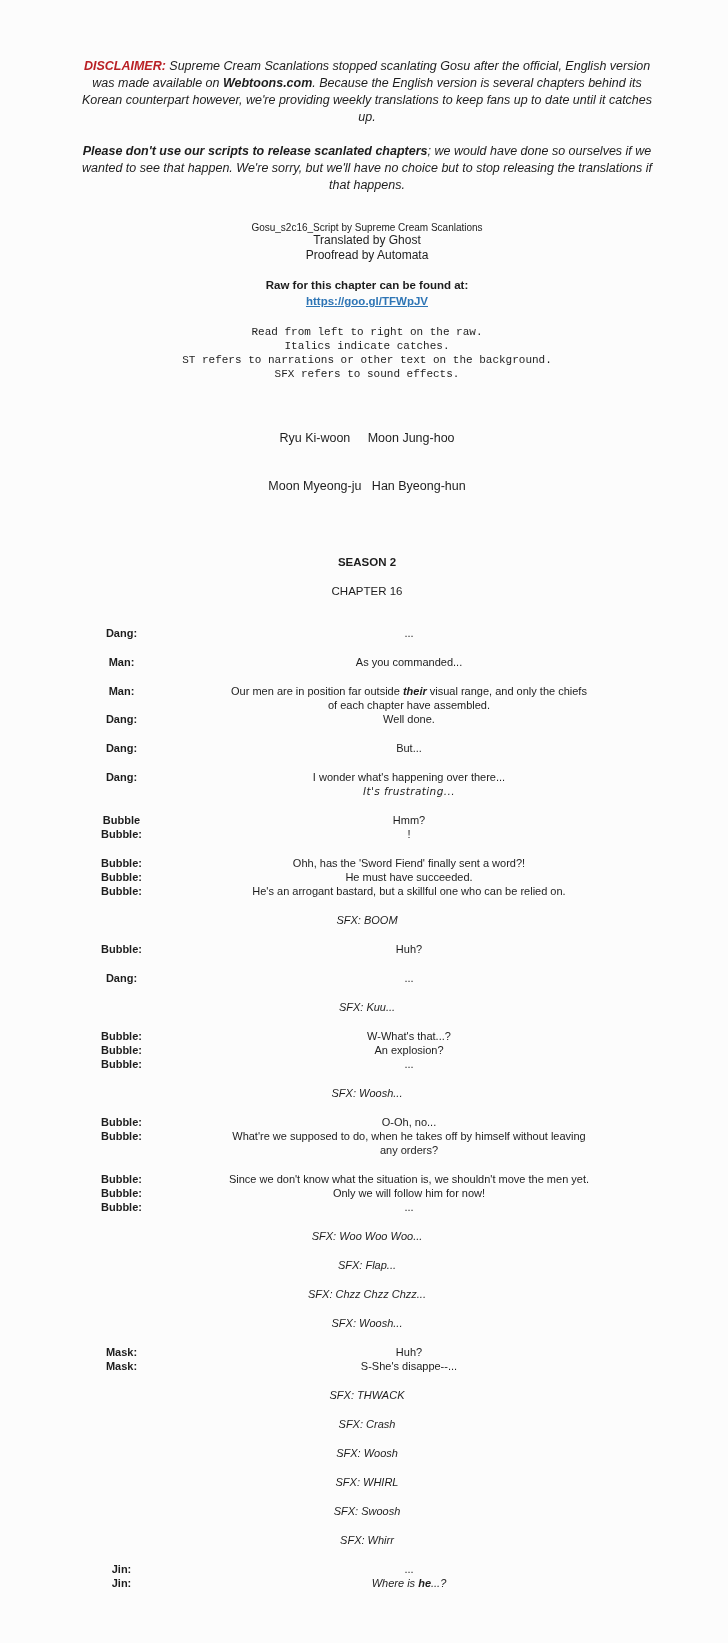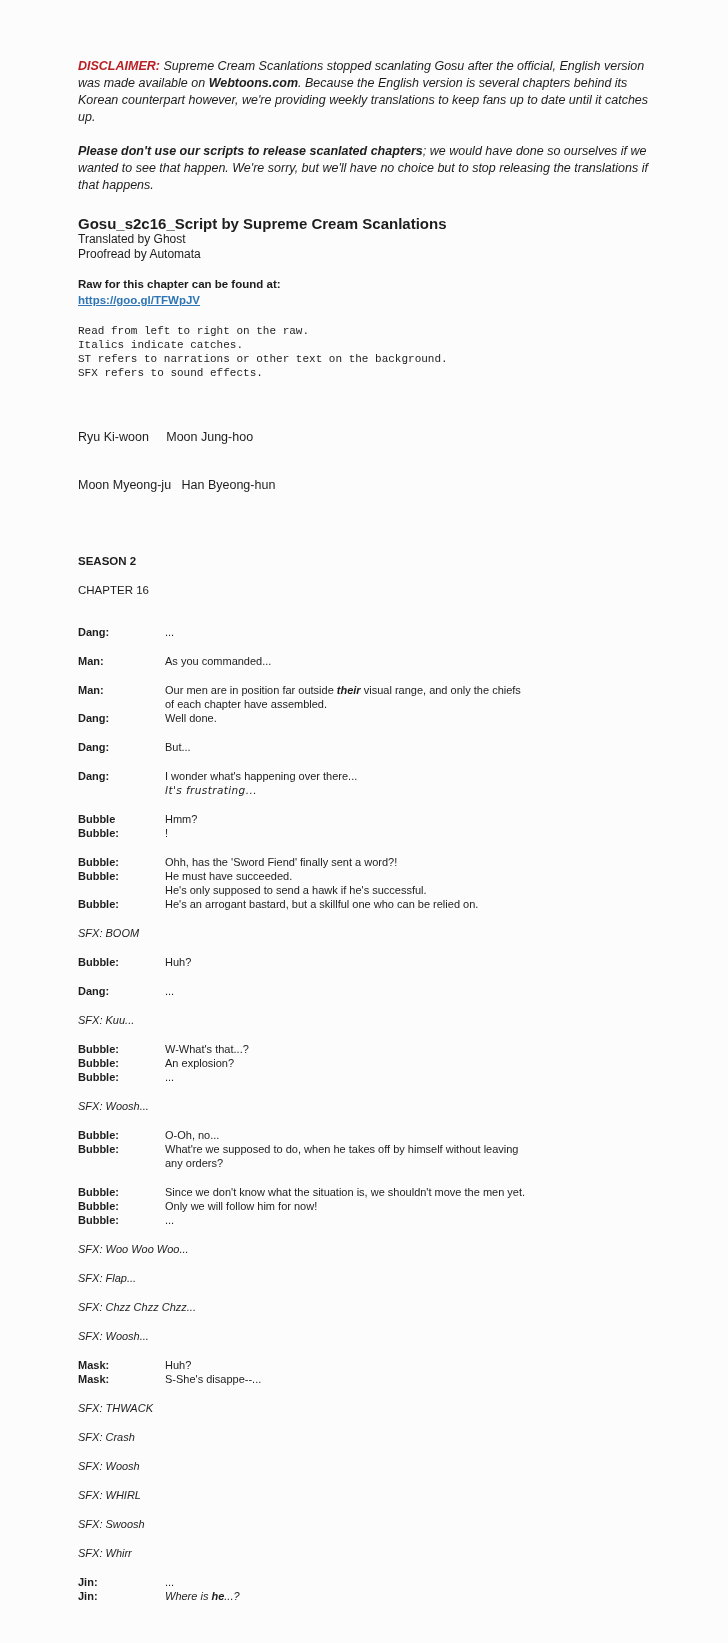--- a/index.html
+++ b/index.html
@@ -6,35 +6,36 @@
   .page {
     width: 728px;
     height: 1643px;
     background: #fcfcfc;
     margin: 0 auto;
     box-sizing: border-box;
     padding: 58px 72px 0 78px;
     font-family: "Liberation Sans", sans-serif;
     color: #1d1d1d;
     overflow: hidden;
+    text-align: center;
   }
 
   
   .disclaimer {
     font-style: italic;
     font-size: 12.5px;
     line-height: 17px;
     max-width: 582px;
   }
   .disclaimer p { margin: 0 0 17px 0; }
   .disclaimer-label { color: #b92025; font-weight: bold; }
   .seg-strong { font-weight: bold; }
 
   
-  .doc-title { font-size: 15px; font-weight: bold; margin-top: 21px; }
+  .doc-title { font-size: 10px; font-weight: normal; margin-top: 28px; }
   .credit { font-size: 12px; line-height: 14.5px; }
   .raw-label { font-size: 11.5px; font-weight: bold; margin-top: 17px; }
   .raw-link {
     display: inline-block;
     font-size: 11.5px;
     font-weight: bold;
     color: #2e75b5;
     text-decoration: underline;
     margin-top: 2px;
   }
@@ -148,24 +149,20 @@
       <div class="block">
         <div class="row">
           <span class="speaker">Bubble:</span>
           <span class="dialogue"><span class="seg-n">Ohh, has the 'Sword Fiend' finally sent a word?!</span></span>
         </div>
         <div class="row">
           <span class="speaker">Bubble:</span>
           <span class="dialogue"><span class="seg-n">He must have succeeded.</span></span>
         </div>
         <div class="row">
-          <span class="speaker"></span>
-          <span class="dialogue"><span class="seg-n">He's only supposed to send a hawk if he's successful.</span></span>
-        </div>
-        <div class="row">
           <span class="speaker">Bubble:</span>
           <span class="dialogue"><span class="seg-n">He's an arrogant bastard, but a skillful one who can be relied on.</span></span>
         </div>
       </div>
       <div class="sfx-line">SFX: BOOM</div>
       <div class="block">
         <div class="row">
           <span class="speaker">Bubble:</span>
           <span class="dialogue"><span class="seg-n">Huh?</span></span>
         </div>

